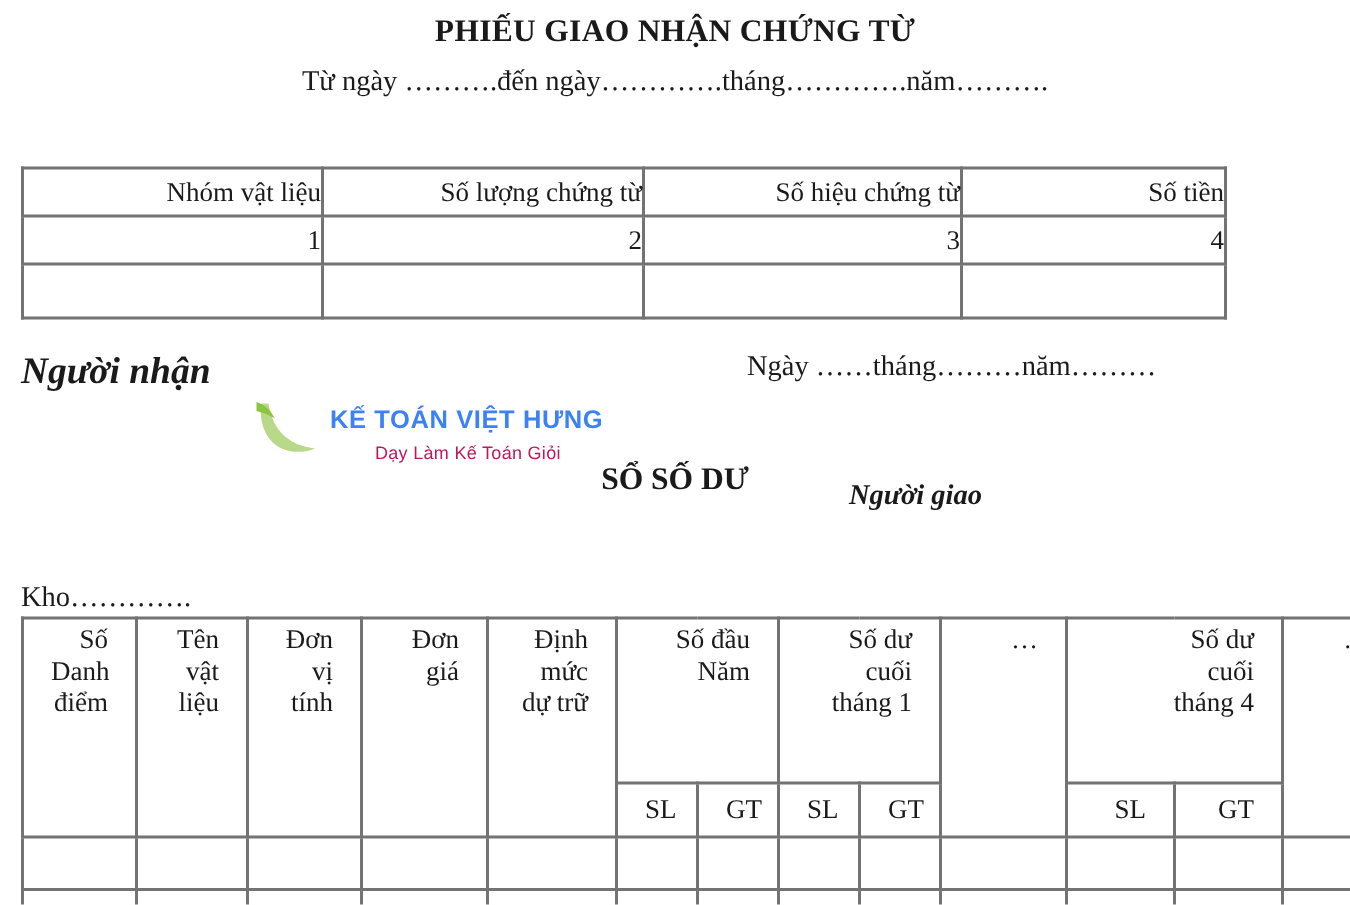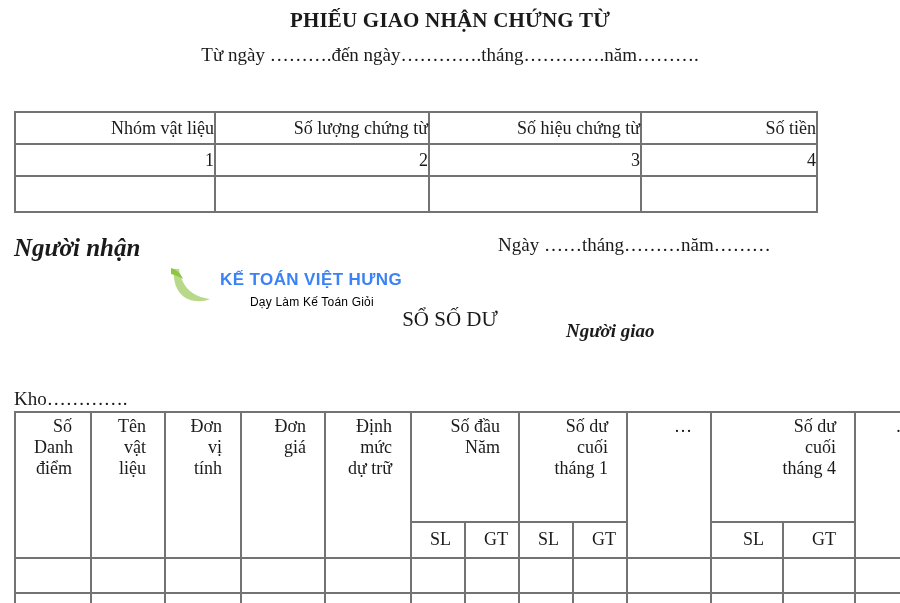--- a/index.html
+++ b/index.html
@@ -114,33 +114,33 @@
     font-weight: bold;
     color: #3b82f6;
     letter-spacing: .4px;
   }
   .wm-sub {
     position: absolute;
     left: 82px;
     top: 30px;
     font-family: "Liberation Sans", sans-serif;
     font-size: 12px;
-    color: #000000;
+    color: #be185d;
     letter-spacing: .2px;
   }
 
   
   .doc2-title {
     position: absolute;
     top: 307px;
     left: 0;
     width: 900px;
     text-align: center;
     font-size: 21px;
-    font-weight: normal;
+    font-weight: bold;
   }
   .doc2-year {
     position: absolute;
     left: 14px;
     top: 344px;
     font-size: 19px;
   }
   .doc2-kho {
     position: absolute;
     left: 14px;

